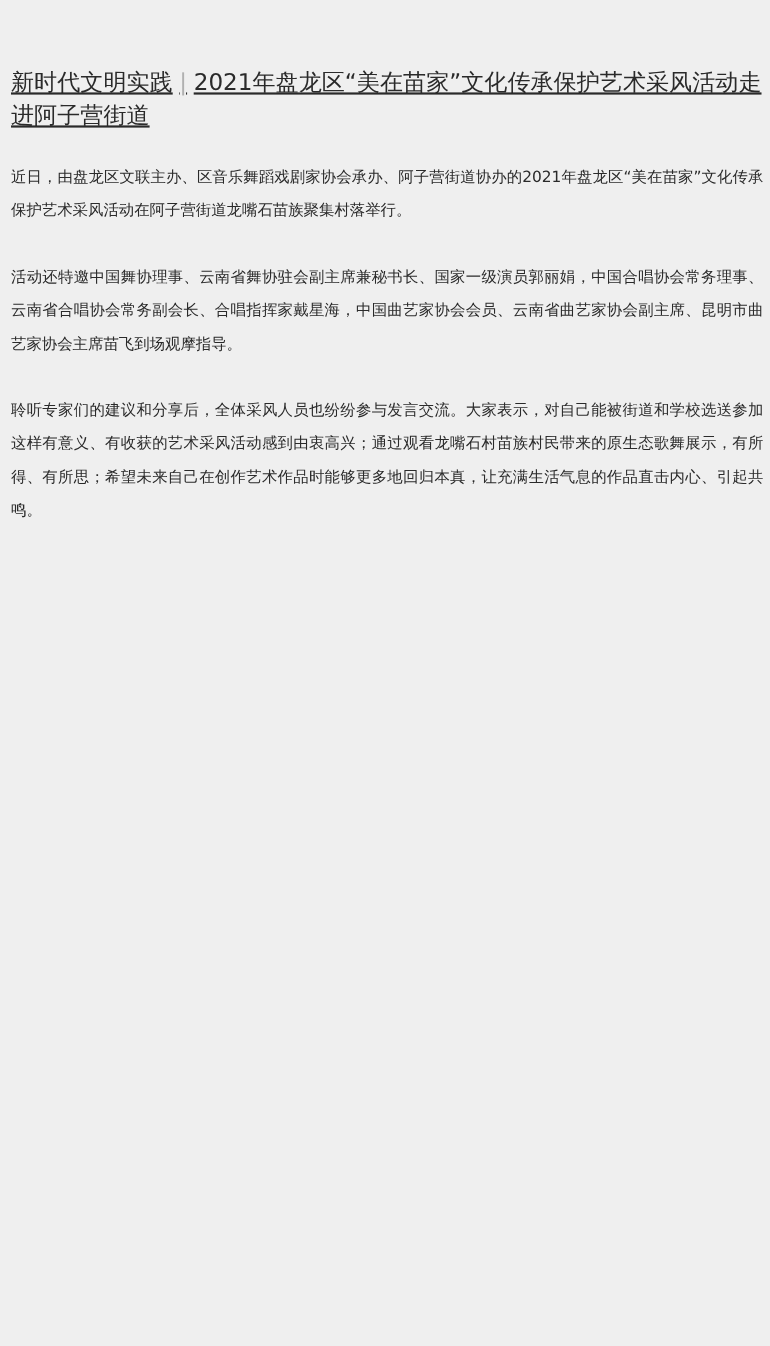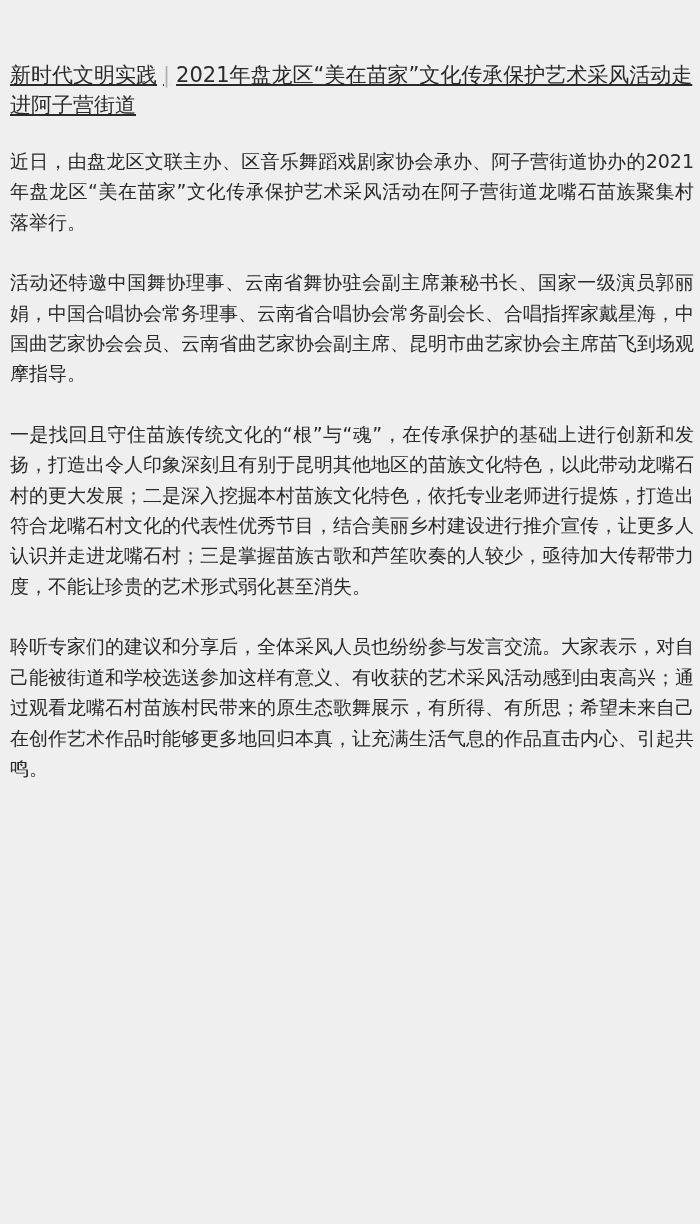--- a/index.html
+++ b/index.html
@@ -13,38 +13,37 @@
   .doc {
     position:absolute; left:10px; top:60px; width:684px;
   }
   .title {
     font-size:21px; line-height:30px; margin:0 0 26px 0; font-weight:normal;
     letter-spacing:0px;
     text-decoration:underline;
   }
   .title .sep { color:#b0b0b0; margin:0 6px; }
   .para {
-    font-size:19px; line-height:30.4px; margin:0 0 30px 0;
+    font-size:14px; line-height:30.4px; margin:0 0 30px 0;
     text-align:justify;
   }
   .wb-icon {
     display:inline-block; width:22px; height:18px;
   }
 </style>
 </head>
 <body>
 
 <div class="doc">
   <h1 class="title">
     <span>新时代文明实践</span><span class="sep">|</span><span>2021年盘龙区“美在苗家”文化传承保护艺术采风活动走进阿子营街道</span>
   </h1>
 
   <p class="para">近日，由盘龙区文联主办、区音乐舞蹈戏剧家协会承办、阿子营街道协办的2021年盘龙区“美在苗家”文化传承保护艺术采风活动在阿子营街道龙嘴石苗族聚集村落举行。</p>
   <p class="para">活动还特邀中国舞协理事、云南省舞协驻会副主席兼秘书长、国家一级演员郭丽娟，中国合唱协会常务理事、云南省合唱协会常务副会长、合唱指挥家戴星海，中国曲艺家协会会员、云南省曲艺家协会副主席、昆明市曲艺家协会主席苗飞到场观摩指导。</p>
-  <p class="para">一是找回且守住苗族传统文化的“根”与“魂”，在传承保护的基础上进行创新和发扬，打造出令人印象深刻且有别于昆明其他地区的苗族文化特色，以此带动龙嘴石村的更大发展；二是深入挖掘本村苗族文化特色，依托专业老师进行提炼，打造出符合龙嘴石村文化的代表性优秀节目，结合美丽乡村建设进行推介宣传，让更多人认识并走进龙嘴石村；三是掌握苗族古歌和芦笙吹奏的人较少，亟待加大传帮带力度，不能让珍贵的艺术形式弱化甚至消失。</p>
   <p class="para">聆听专家们的建议和分享后，全体采风人员也纷纷参与发言交流。大家表示，对自己能被街道和学校选送参加这样有意义、有收获的艺术采风活动感到由衷高兴；通过观看龙嘴石村苗族村民带来的原生态歌舞展示，有所得、有所思；希望未来自己在创作艺术作品时能够更多地回归本真，让充满生活气息的作品直击内心、引起共鸣。</p>
 
 </div>
 
 <div style="position:absolute; left:270px; top:1228px; display:flex; align-items:center; gap:4px; color:rgba(255,255,255,0.9); font-size:20px; text-shadow:0 0 2px rgba(100,100,100,0.7);justify-content:space-between;">
   <span class="wb-icon">
     <svg width="22" height="18" viewBox="0 0 22 18">
       <ellipse cx="10" cy="11" rx="9" ry="6" fill="none" stroke="rgba(255,255,255,0.9)" stroke-width="1.6"></ellipse>
       <ellipse cx="9" cy="12" rx="3.5" ry="2.5" fill="none" stroke="rgba(255,255,255,0.9)" stroke-width="1.3"></ellipse>
       <path d="M15 2 a5 5 0 0 1 5 5" fill="none" stroke="rgba(255,255,255,0.9)" stroke-width="1.4"></path>

